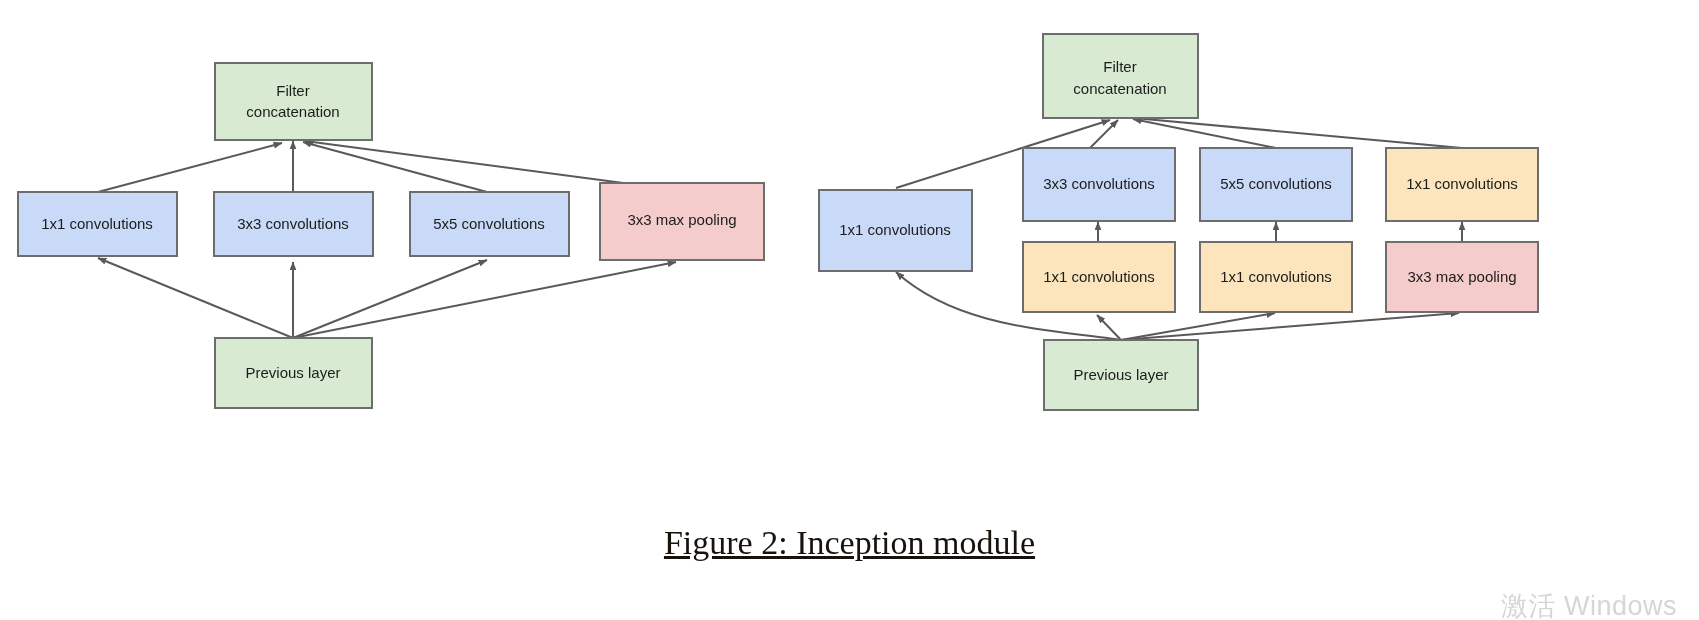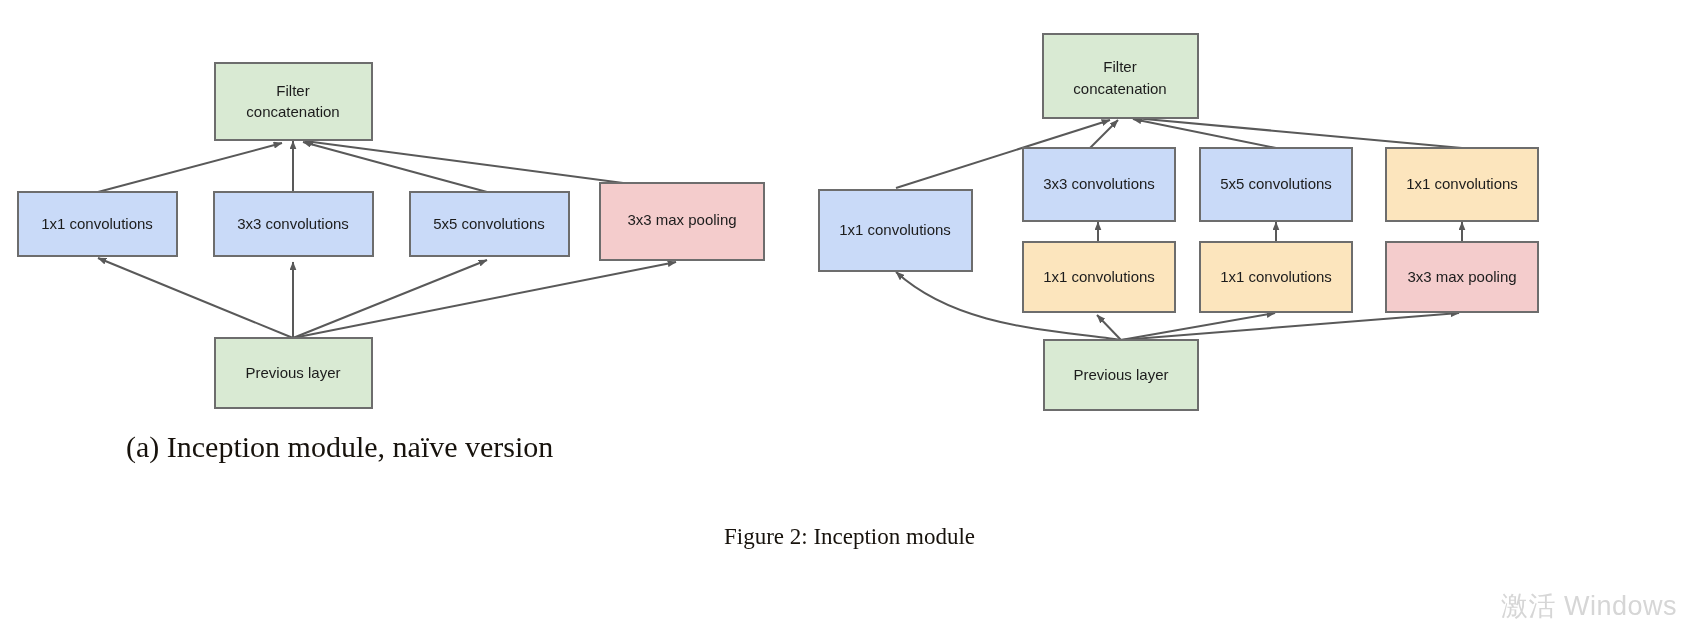--- a/index.html
+++ b/index.html
@@ -50,22 +50,23 @@
   }
   #caption-a { left: 126px; top: 430px; }
   #caption-b { left: 836px; top: 430px; }
   #figure-caption {
     position: absolute;
     left: 0;
     right: 0;
     top: 524px;
     text-align: center;
     font-family: "Liberation Serif", serif;
-    font-size: 23px;
+    font-size: 34px;
     color: #17120c;
+    text-decoration: underline;
   }
   #watermark {
     position: absolute;
     right: 22px;
     bottom: -4px;
     font-family: "Liberation Sans", sans-serif;
     font-size: 27px;
     color: #d6d6d6;
     white-space: nowrap;
     letter-spacing: 0.5px;
@@ -184,17 +185,16 @@
       <rect class="node-rect" x="1386" y="242" width="152" height="70" fill="#f4cccc"></rect>
       <text class="node-label" x="1462" y="278">3x3 max pooling</text>
     </g>
 
     <g>
       <rect class="node-rect" x="1044" y="340" width="154" height="70" fill="#d9ead3"></rect>
       <text class="node-label" x="1121" y="376">Previous layer</text>
     </g>
   </svg>
 
-  <div class="caption-sub" id="caption-a">(a)  Inception module, naïve version</div>
   <div id="figure-caption">Figure 2: Inception module</div>
   <div id="watermark">激活 Windows</div>
 
 </div>
 
 </body></html>

